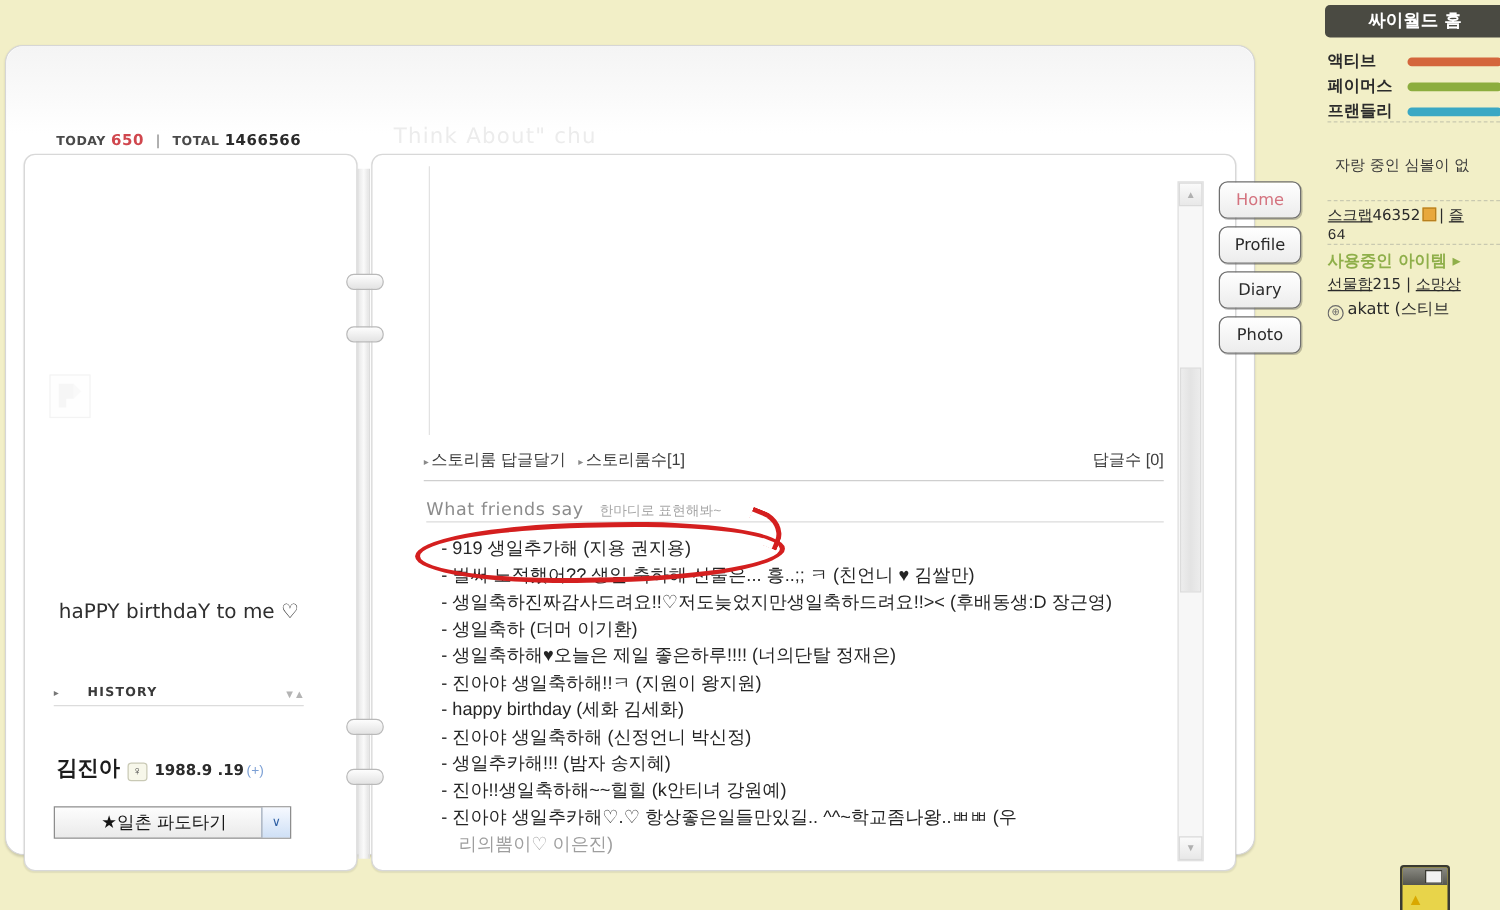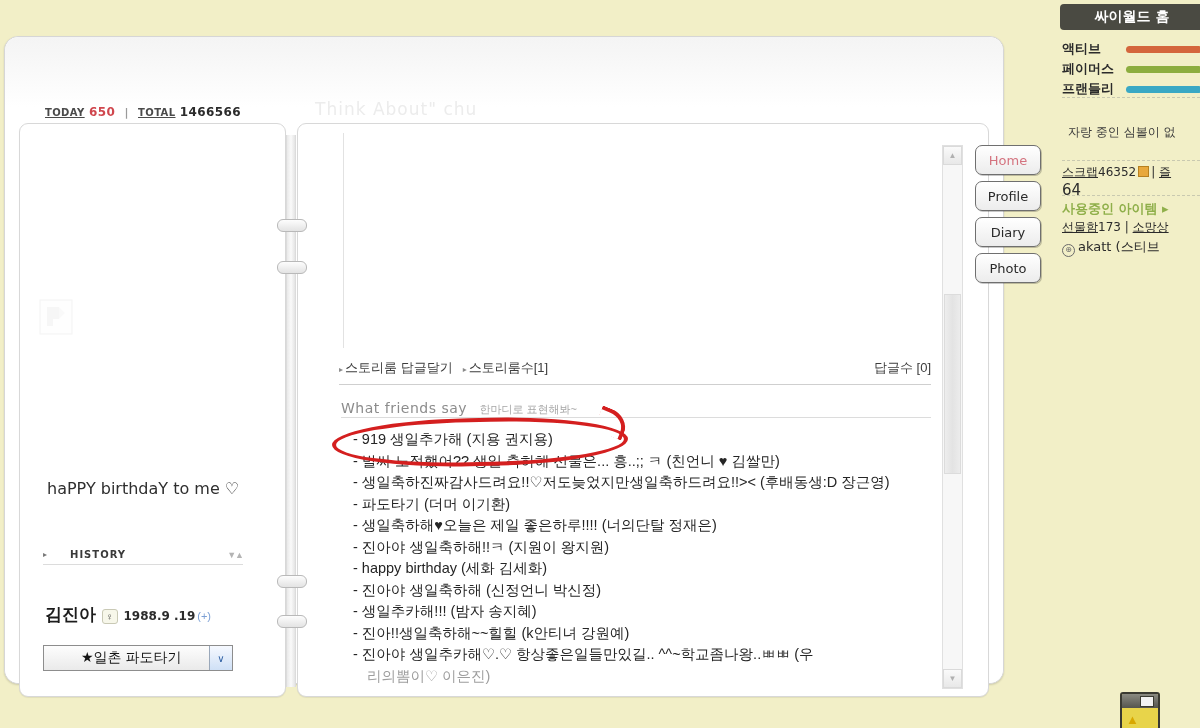--- a/index.html
+++ b/index.html
@@ -24,21 +24,21 @@
     border-radius:14px;
   }
 
   
   #counter{
     position:absolute;left:40px;top:68px;
     font-size:11px;letter-spacing:.4px;color:#4a4a4a;
     font-family:"DejaVu Sans",sans-serif;font-weight:bold;
     white-space:nowrap;
   }
-  #counter .lbl{font-size:10px;text-decoration:underline;}
+  #counter .lbl{font-size:10px;}
   #counter .today-num{color:#d0474e;font-size:12px;}
   #counter .sep{color:#9a9a9a;margin:0 5px;}
   #counter .total-num{color:#2b2b2b;font-size:12px;}
 
   
   #hompy-title{
     position:absolute;left:310px;top:62px;
     font-size:17px;color:#ececec;
     font-family:"DejaVu Sans",sans-serif;
     letter-spacing:1px;white-space:nowrap;
@@ -247,21 +247,21 @@
   #sb-scrap{
     position:absolute;left:2px;top:164px;width:140px;
     font-size:12px;color:#2b2b2b;white-space:nowrap;overflow:hidden;
   }
   #sb-scrap .u{text-decoration:underline;}
   #sb-scrap .cube{
     display:inline-block;width:9px;height:9px;background:#e8a83c;
     border:1px solid #b7801f;vertical-align:-1px;margin:0 2px;
   }
   #sb-scrap2{
-    position:absolute;left:2px;top:181px;font-size:15px;color:#2b2b2b;
+    position:absolute;left:2px;top:181px;font-size:12px;color:#2b2b2b;font-family:Liberation Mono, monospace;
   }
   #sb-items{
     position:absolute;left:2px;top:200px;width:140px;
     font-size:13px;color:#8faf4a;font-weight:bold;white-space:nowrap;
   }
   #sb-gift{
     position:absolute;left:2px;top:219px;width:142px;
     font-size:12px;color:#2b2b2b;white-space:nowrap;overflow:hidden;
   }
   #sb-gift .u{text-decoration:underline;}
@@ -359,21 +359,21 @@
 
   <div id="wfs">
     <span class="en">What friends say</span>
     <span class="ko">한마디로 표현해봐~</span>
   </div>
 
   <div id="comments">
       <div class="cmt">- 919 생일추가해 (지용 권지용)</div>
       <div class="cmt">- 벌써 노적했어?? 생일 축하해 선물은... 흥..;; ㅋ (친언니 ♥ 김쌀만)</div>
       <div class="cmt">- 생일축하진짜감사드려요!!♡저도늦었지만생일축하드려요!!&gt;&lt; (후배동생:D 장근영)</div>
-      <div class="cmt">- 파도타기 (더머 이기환)</div>
+      <div class="cmt">- 생일축하 (더머 이기환)</div>
       <div class="cmt">- 생일축하해♥오늘은 제일 좋은하루!!!! (너의단탈 정재은)</div>
       <div class="cmt">- 진아야 생일축하해!!ㅋ (지원이 왕지원)</div>
       <div class="cmt">- happy birthday (세화 김세화)</div>
       <div class="cmt">- 진아야 생일축하해 (신정언니 박신정)</div>
       <div class="cmt">- 생일추카해!!! (밤자 송지혜)</div>
       <div class="cmt">- 진아!!생일축하해~~힐힐 (k안티녀 강원예)</div>
       <div class="cmt">- 진아야 생일추카해♡.♡ 항상좋은일들만있길.. ^^~학교좀나왕..ㅃㅃ (우</div>
       <div class="cmt clipped" style="padding-left: 26px;">리의뽐이♡ 이은진)</div>
     </div>
 
@@ -416,21 +416,21 @@
 
   <div id="sb-scrap">
     <span class="u">스크랩</span><span>46352</span><span class="cube"></span><span>|</span> <span class="u">즐</span>
   </div>
   <div id="sb-scrap2">64</div>
 
   <div id="dl3" class="dotline"></div>
   <div id="sb-items" style="color: rgb(143, 175, 74);">사용중인 아이템 ▸</div>
 
   <div id="sb-gift">
-    <span class="u">선물함</span><span>173</span> <span>|</span> <span class="u">소망상</span>
+    <span class="u">선물함</span><span>215</span> <span>|</span> <span class="u">소망상</span>
   </div>
 
   <div id="sb-user">
     <span class="badge">⊕</span><span>akatt (스티브</span>
   </div>
 </div>
 
 <div id="bottom-widget">
   <div id="bw-top"></div>
   <div id="bw-screen"></div>

